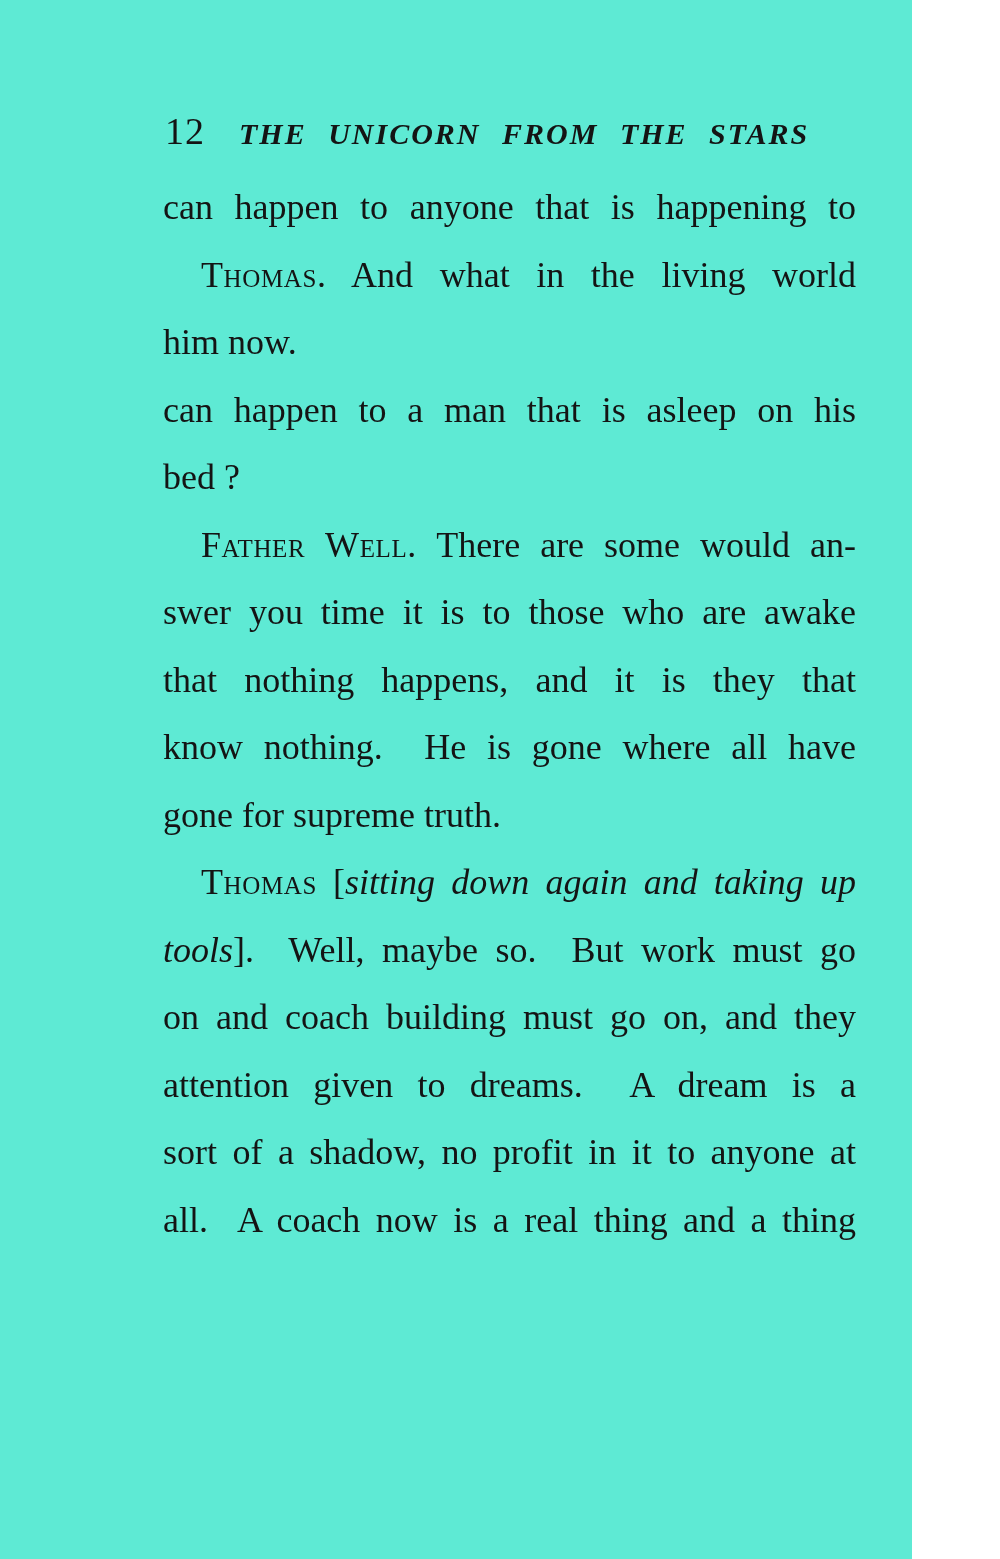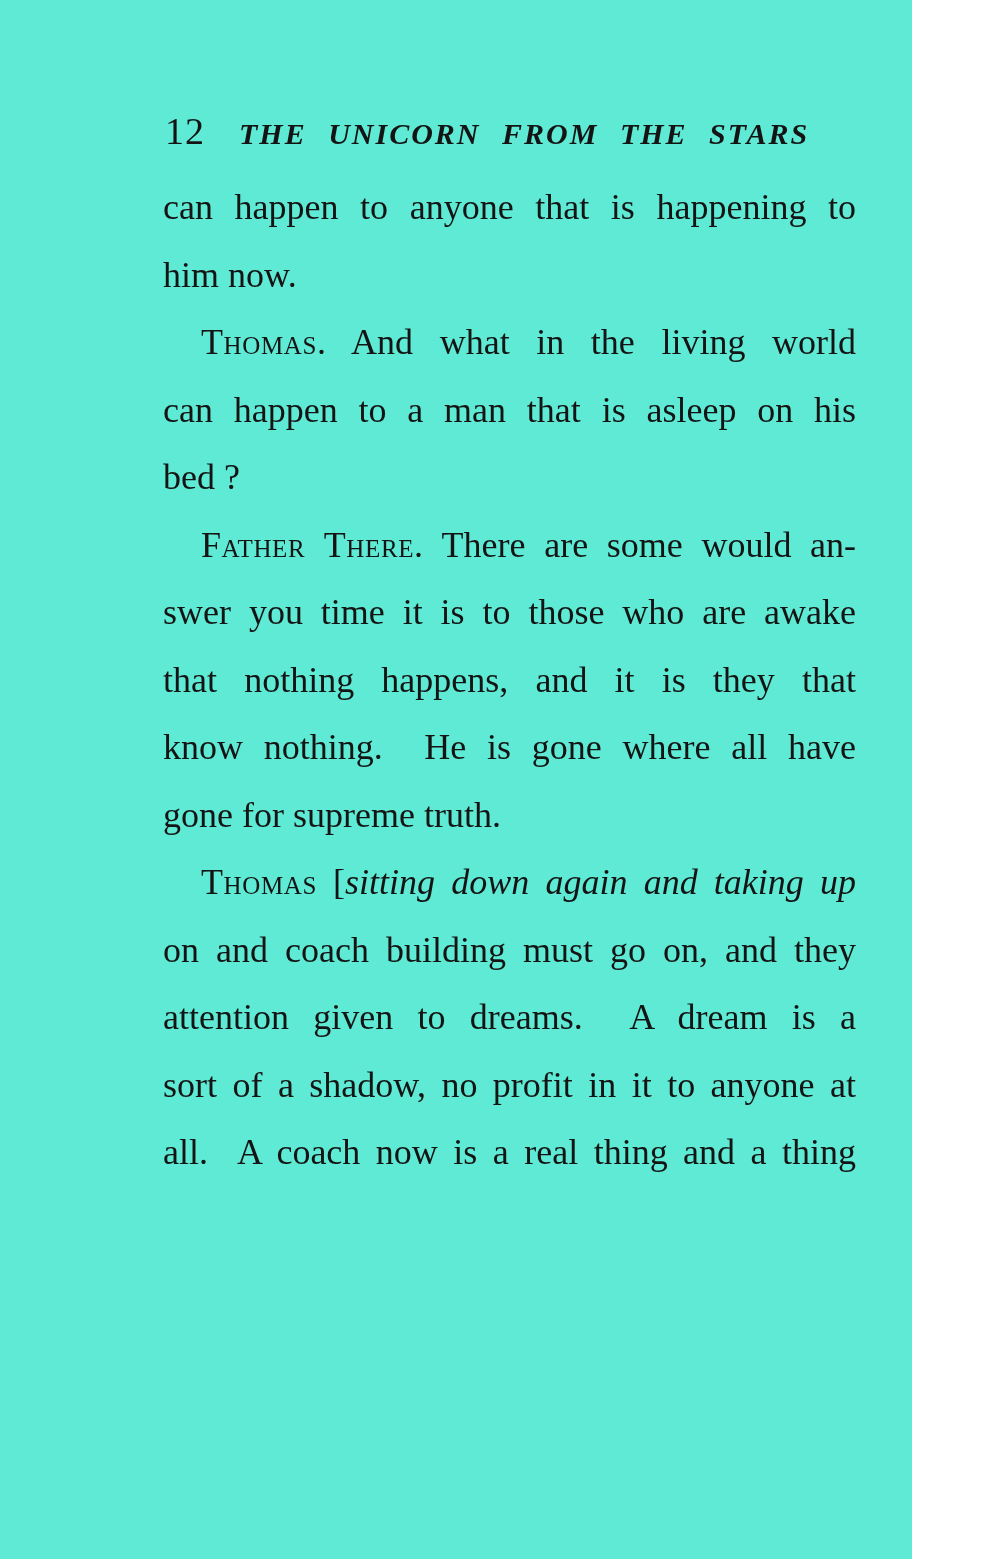--- a/index.html
+++ b/index.html
@@ -67,28 +67,29 @@
 </style>
 </head>
 <body>
 
 <div class="page">
   <div class="running-header">
     <span class="page-number">12</span><span class="header-title">THE UNICORN FROM THE STARS</span>
   </div>
   <div class="text-block">
       <div class="line justify"><span>can happen to anyone that is happening to</span></div>
+      <div class="line justify indent"><span class="smallcaps">Thomas.</span><span> And what in the living world</span></div>
       <div class="line"><span>him now.</span></div>
-      <div class="line justify indent"><span class="smallcaps">Thomas.</span><span> And what in the living world</span></div>
       <div class="line justify"><span>can happen to a man that is asleep on his</span></div>
       <div class="line"><span>bed&nbsp;?</span></div>
-      <div class="line justify indent"><span class="smallcaps">Father There.</span><span> There are some would an-</span></div>
+      <div class="line justify indent"><span class="smallcaps">Father Well.</span><span> There are some would an-</span></div>
       <div class="line justify"><span>swer you time it is to those who are awake</span></div>
       <div class="line justify"><span>that nothing happens, and it is they that</span></div>
       <div class="line justify"><span>know nothing.&nbsp; He is gone where all have</span></div>
       <div class="line"><span>gone for supreme truth.</span></div>
       <div class="line justify indent"><span class="smallcaps">Thomas</span><span> [</span><span class="italic">sitting down again and taking up</span></div>
+      <div class="line justify"><span class="italic">tools</span><span>].&nbsp; Well, maybe so.&nbsp; But work must go</span></div>
       <div class="line justify"><span>on and coach building must go on, and they</span></div>
       <div class="line justify"><span>attention given to dreams.&nbsp; A dream is a</span></div>
       <div class="line justify"><span>sort of a shadow, no profit in it to anyone at</span></div>
       <div class="line justify"><span>all.&nbsp; A coach now is a real thing and a thing</span></div>
     </div>
 </div>
 
 </body></html>

